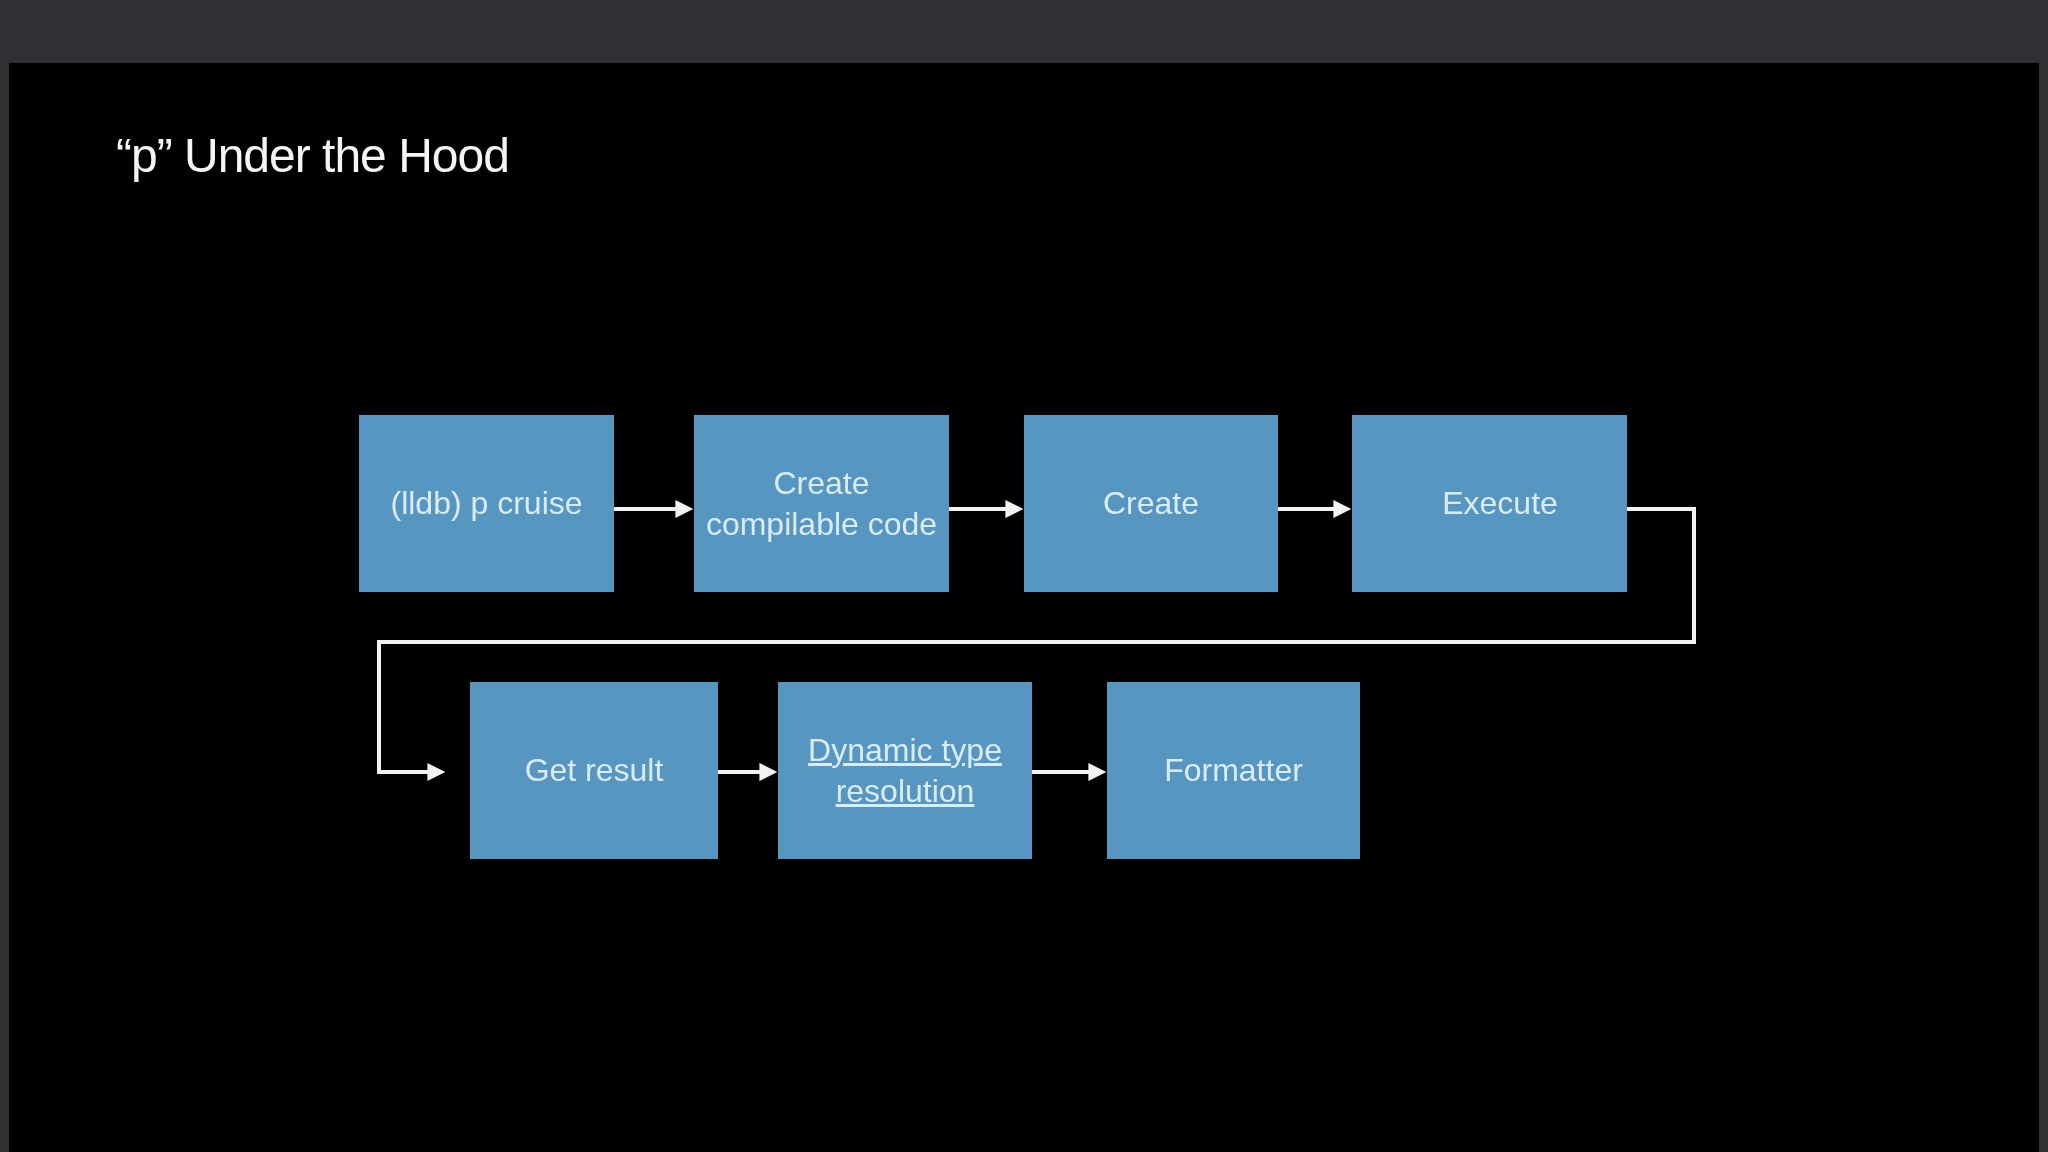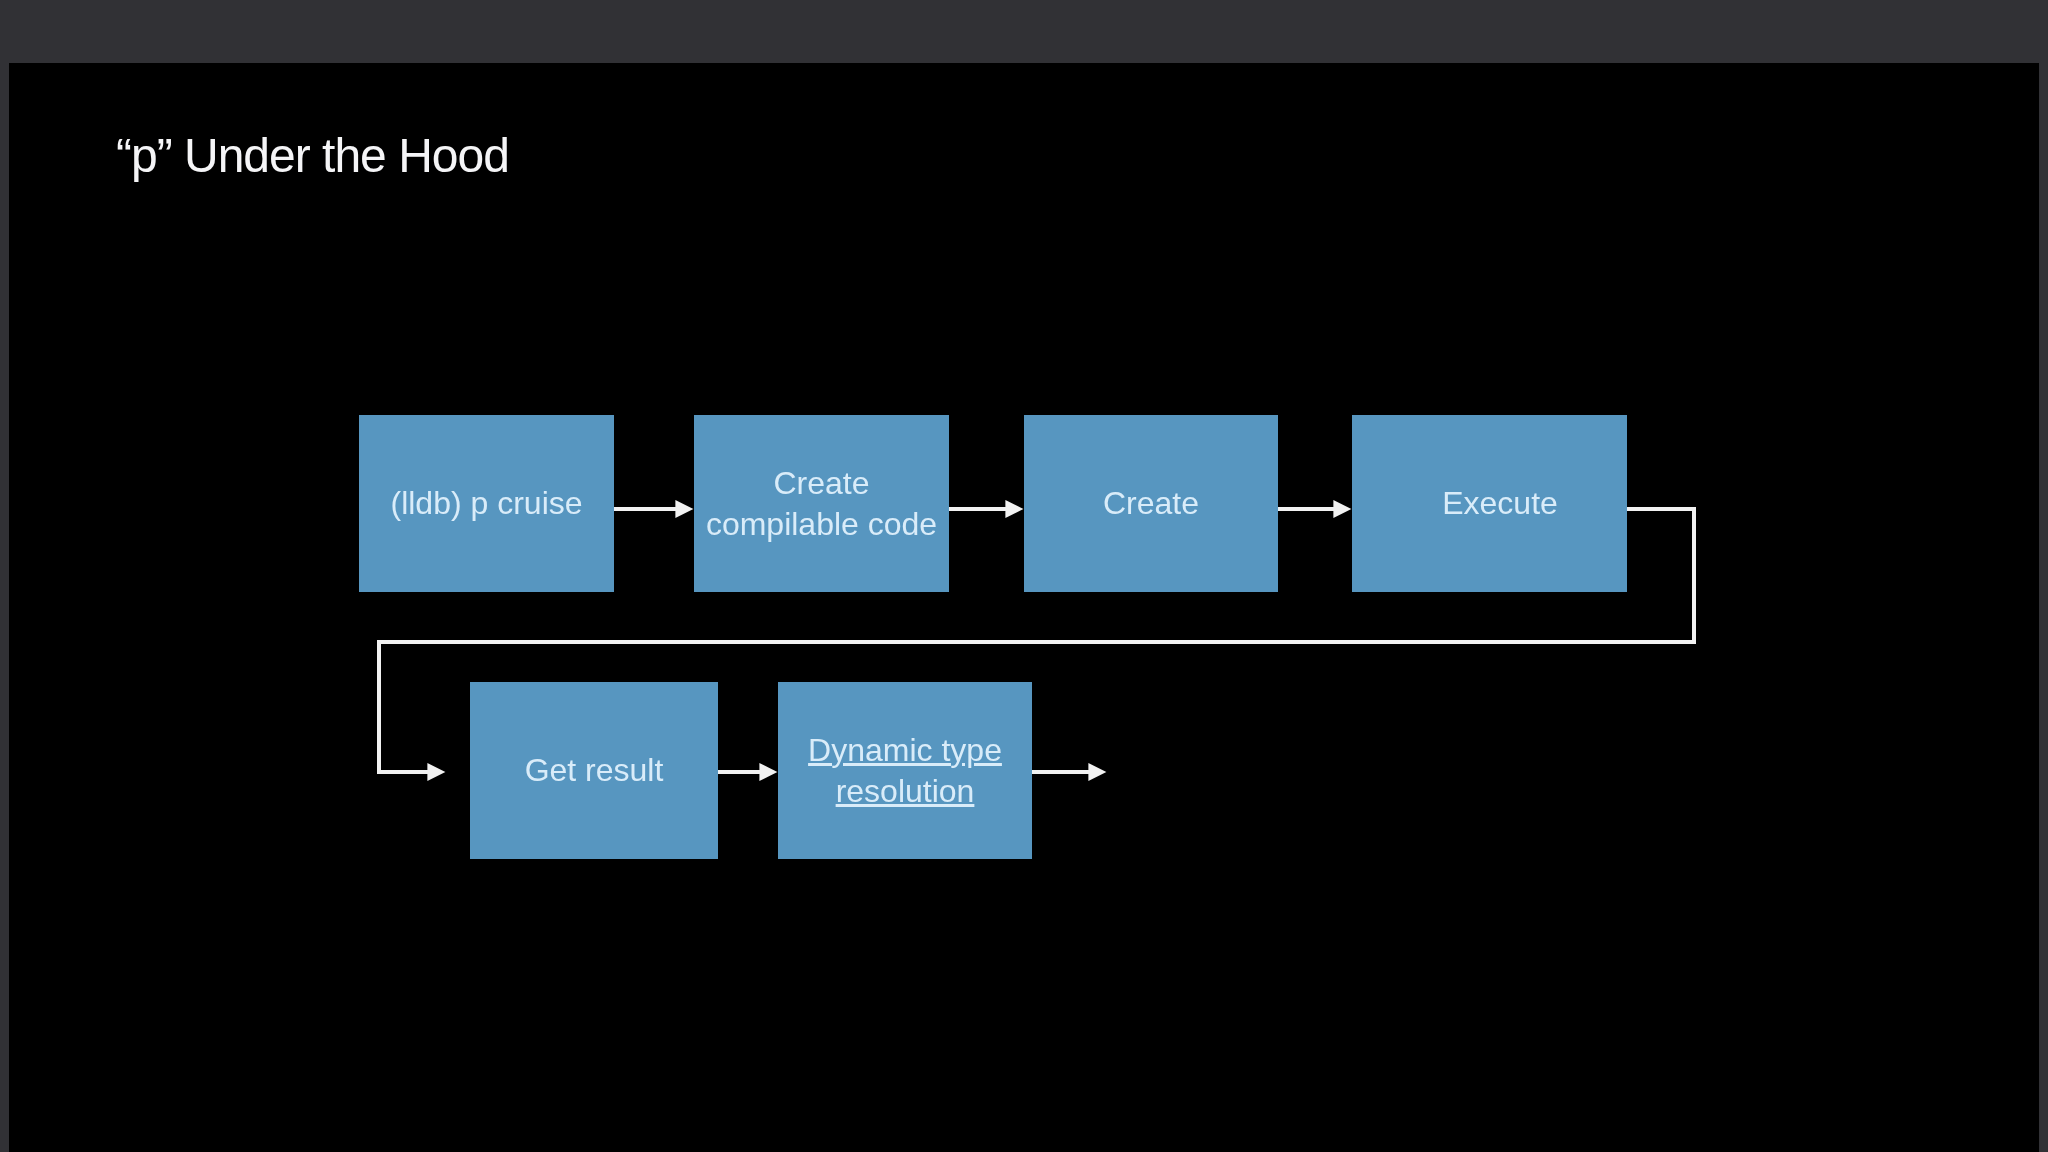--- a/index.html
+++ b/index.html
@@ -93,14 +93,17 @@
   <div class="box b4">
     <span>Execute</span>
   </div>
   <div class="box b5">
     <span>Get result</span>
   </div>
   <div class="box b6">
     <span>Dynamic type
 resolution</span>
   </div>
+  <div class="box b7">
+    <span>Formatter</span>
+  </div>
 
 </div>
 
 </body></html>

